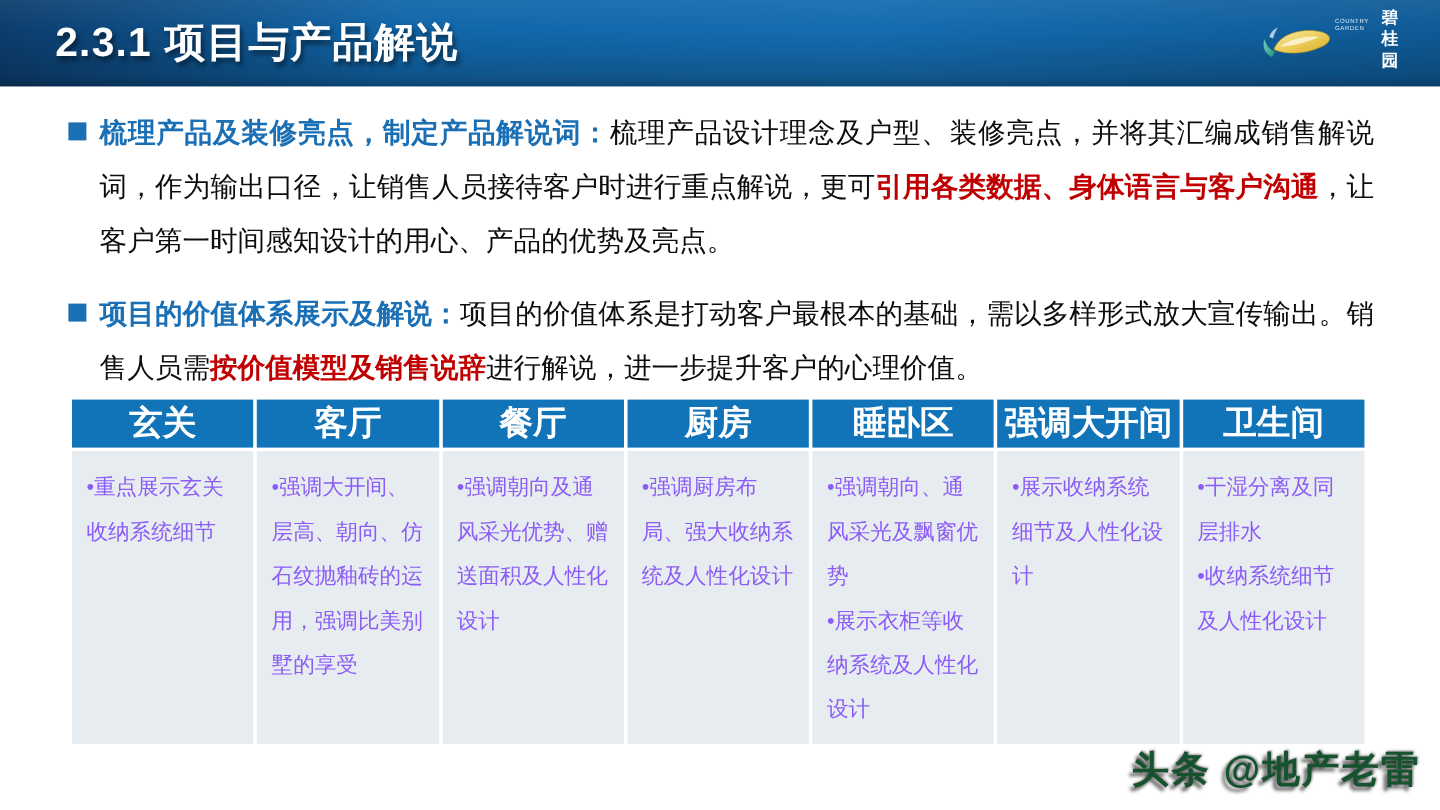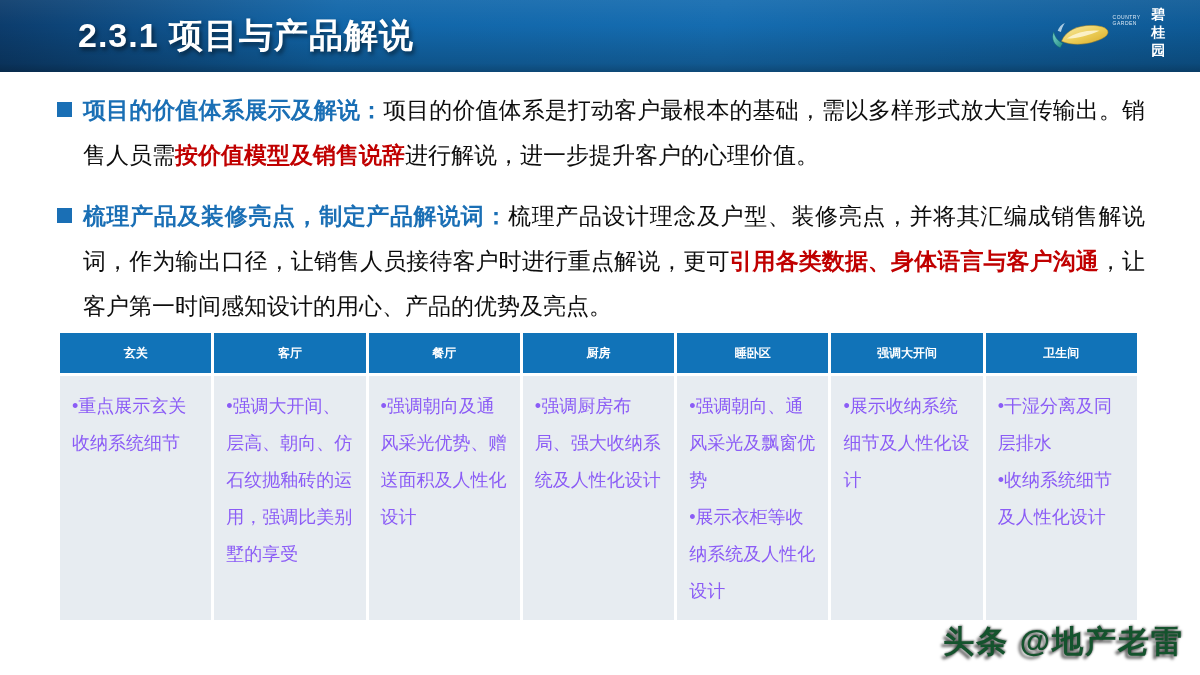--- a/index.html
+++ b/index.html
@@ -19,21 +19,21 @@
     background-image:
       linear-gradient(180deg, rgba(255,255,255,0.06) 0%, rgba(0,0,0,0) 35%, rgba(0,0,0,0.18) 88%, rgba(0,0,0,0.32) 100%),
       linear-gradient(100deg, #0c3c6c 0%, #1166a9 28%, #156cb0 60%, #0e5a96 100%);
     display: flex; align-items: center;
   }
   .banner-title {
     color: #ffffff;
     font-size: 34px;
     font-weight: 700;
     letter-spacing: 1px;
-    margin-left: 78px;
+    margin-left: 46px;
     text-shadow: 2px 3px 4px rgba(0,0,0,0.5);
   }
   .logo {
     position: absolute; right: 18px; top: 4px;
     width: 140px; height: 64px;
     display: flex; flex-direction: row; align-items: center; justify-content: center;
   }
   .logo svg { width: 108px; height: 44px; display: block; }
   .logo-row { display: flex; align-items: baseline; gap: 4px; margin-top: -6px; }
   .logo-sub { color: #dce9f5; font-size: 5px; letter-spacing: 0.5px; }
@@ -60,21 +60,21 @@
   .room-table-wrap { position: absolute; top: 330px; left: 57px; width: 1083px; }
   table.room-table {
     width: 100%;
     border-collapse: separate;
     border-spacing: 3px;
     table-layout: fixed;
   }
   table.room-table th {
     background: #1173b8;
     color: #ffffff;
-    font-size: 12px;
+    font-size: 28px;
     font-weight: 700;
     height: 40px;
     text-align: center;
     vertical-align: middle;
   }
   table.room-table td {
     background: #e7ecf1;
     height: 244px;
     vertical-align: top;
     padding: 12px 8px 8px 12px;
@@ -128,25 +128,25 @@
       <div class="logo-row">
         <span class="logo-sub">COUNTRY GARDEN</span>
         <span class="logo-text">碧桂园</span>
       </div>
     </div>
   </div>
 
   <div class="content">
     <div class="bullet">
       <span class="bullet-square"></span>
-      <p class="bullet-text"><span class="seg-blue">项目的价值体系展示及解说：</span><span>项目的价值体系是打动客户最根本的基础，需以多样形式放大宣传输出。销售人员需</span><span class="seg-red">按价值模型及销售说辞</span><span>进行解说，进一步提升客户的心理价值。</span></p>
+      <p class="bullet-text"><span class="seg-blue">梳理产品及装修亮点，制定产品解说词：</span><span>梳理产品设计理念及户型、装修亮点，并将其汇编成销售解说词，作为输出口径，让销售人员接待客户时进行重点解说，更可</span><span class="seg-red">引用各类数据、身体语言与客户沟通</span><span>，让客户第一时间感知设计的用心、产品的优势及亮点。</span></p>
     </div>
     <div class="bullet">
       <span class="bullet-square"></span>
-      <p class="bullet-text"><span class="seg-blue">梳理产品及装修亮点，制定产品解说词：</span><span>梳理产品设计理念及户型、装修亮点，并将其汇编成销售解说词，作为输出口径，让销售人员接待客户时进行重点解说，更可</span><span class="seg-red">引用各类数据、身体语言与客户沟通</span><span>，让客户第一时间感知设计的用心、产品的优势及亮点。</span></p>
+      <p class="bullet-text"><span class="seg-blue">项目的价值体系展示及解说：</span><span>项目的价值体系是打动客户最根本的基础，需以多样形式放大宣传输出。销售人员需</span><span class="seg-red">按价值模型及销售说辞</span><span>进行解说，进一步提升客户的心理价值。</span></p>
     </div>
   </div>
 
   <div class="room-table-wrap">
     <table class="room-table">
       <thead>
         <tr>
           <th>玄关</th>
           <th>客厅</th>
           <th>餐厅</th>

